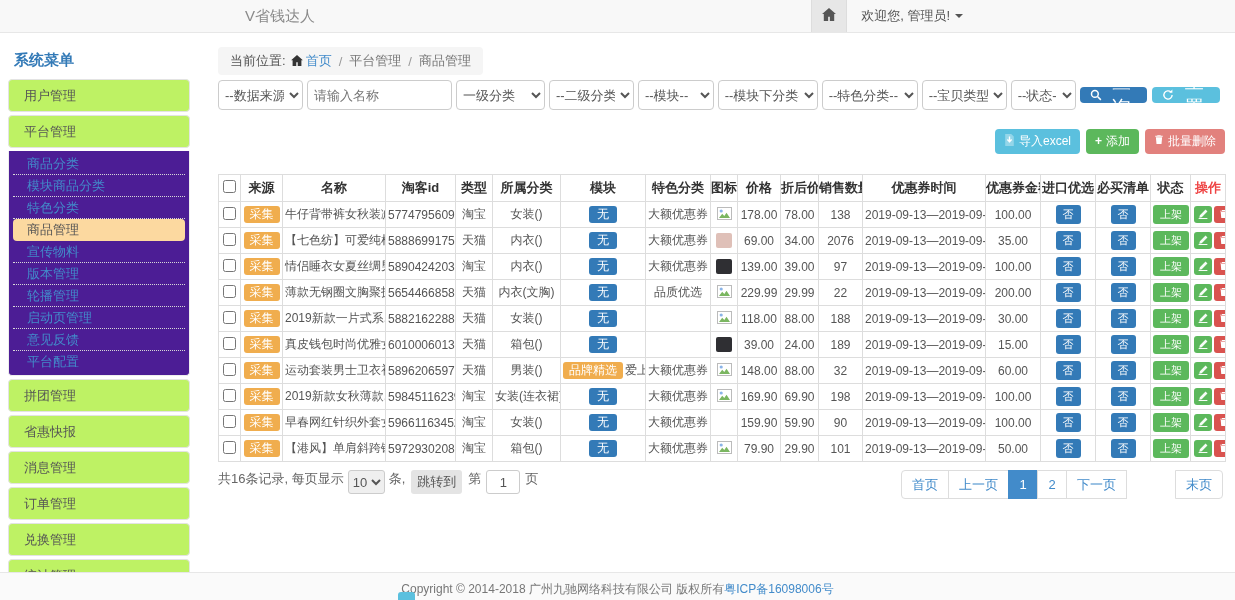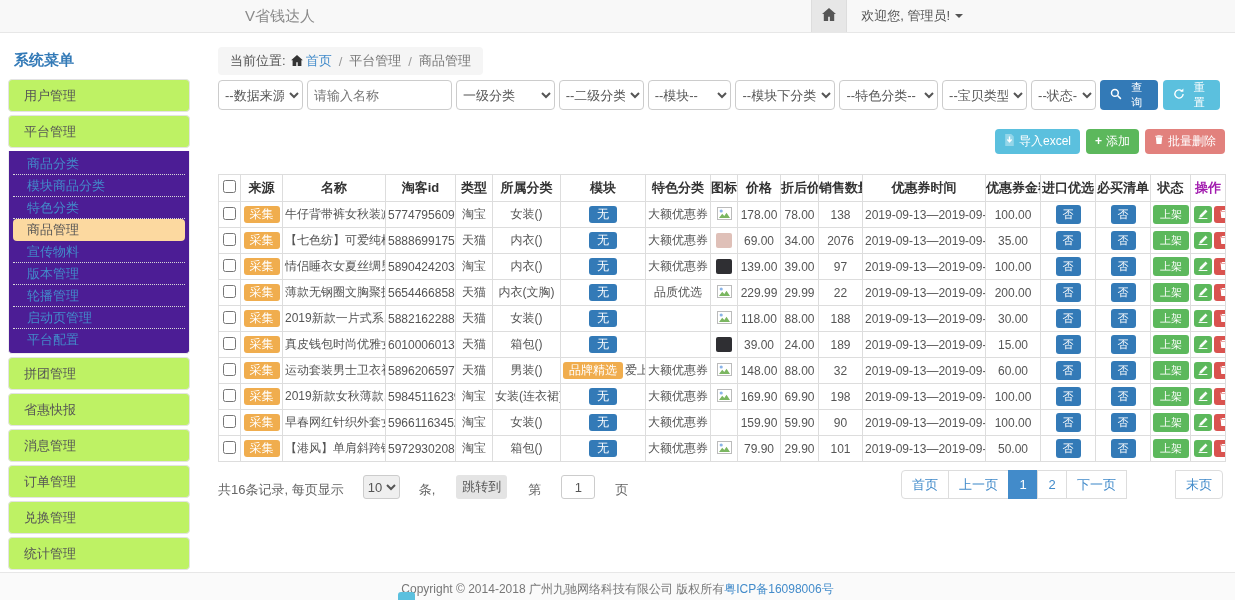--- a/index.html
+++ b/index.html
@@ -39,56 +39,56 @@
     height:28px; padding:0 12px; font-size:13px; color:#555; margin-bottom:5px; }
   .breadcrumb .sep { color:#999; margin:0 7px; }
   .crumb-home-link { color:#428bca; cursor:pointer; margin-left:3px; }
   .crumb-plain { color:#777; }
 
   
   .filter-bar { display:flex; align-items:center; margin-bottom:18px; }
   .fctl { height:30px; font-size:13px; color:#555; border:1px solid #ccc; border-radius:4px;
     background:#fff; margin-right:4px; padding:0 6px; font-family:inherit; }
   select.fctl { padding:0 2px; }
-  .fbtn { height:30px; border:none; border-radius:4px; color:#fff; font-size:11px;
+  .fbtn { height:16px; border:none; border-radius:4px; color:#fff; font-size:19px;
     padding:0 10px; margin-right:5px; cursor:pointer; display:inline-flex; align-items:center; font-family:inherit; }
   .fbtn svg, .tbtn svg { margin-right:4px; }
   .btn-primary { background:#337ab7; }
   .btn-info { background:#5bc0de; }
 
   
   .toolbar { display:flex; justify-content:flex-end; align-items:center; height:26px; margin-bottom:20px; }
   .tbtn { height:25px; border:none; border-radius:4px; color:#fff; font-size:12px;
     padding:0 9px; margin-left:6px; cursor:pointer; display:inline-flex; align-items:center; font-family:inherit; }
   .btn-green { background:#5cb85c; }
   .btn-soft-red { background:#e2817d; }
 
   
   table.grid { width:1007px; border-collapse:collapse; table-layout:fixed; }
   .grid th, .grid td { border:1px solid #ddd; text-align:center; vertical-align:middle;
     overflow:hidden; white-space:nowrap; }
   .grid th { font-size:13px; color:#333; font-weight:bold; height:27px; background:#fff; }
   .grid td { font-size:12px; color:#555; height:26px; padding:1px 2px; }
-  .grid th.op-head { color:#a21caf; }
+  .grid th.op-head { color:#ef4444; }
   .badge { display:inline-block; color:#fff; font-size:12px; border-radius:3px; padding:2px 6px; line-height:1.1; }
   .badge-orange { background:#f0ad4e; }
   .badge-blue { background:#337ab7; padding:2px 8px; }
   .cellbtn { display:inline-block; border:none; border-radius:3px; color:#fff; font-size:11px;
     padding:3px 7px; cursor:pointer; line-height:1.1; font-family:inherit; }
   .cb-blue { background:#337ab7; }
   .cb-green { background:#5cb85c; }
   .iconbtn { display:inline-flex; align-items:center; justify-content:center; width:18px; height:17px;
     border:none; border-radius:3px; cursor:pointer; margin:0 1px; padding:0; }
   .ib-green { background:#5cb85c; }
   .ib-red { background:#d9534f; }
   .thumb { display:inline-block; width:16px; height:15px; border-radius:2px; vertical-align:middle; }
   .module-text { margin-left:2px; color:#555; }
 
   
-  .pager-row { display:flex; align-items:flex-end; margin-top:8px; font-size:13px; color:#666;gap:15px; }
+  .pager-row { display:flex; align-items:flex-start; margin-top:8px; font-size:13px; color:#666; }
   .pg-select { height:24px; border:1px solid #ccc; border-radius:3px; font-size:13px; color:#555;
     margin:0 4px; font-family:inherit; }
   .jump-label { background:#e4e4e4; border-radius:3px; padding:3px 6px; color:#555; margin:0 6px; cursor:pointer; }
   .jump-input { width:34px; height:24px; border:1px solid #ccc; border-radius:3px; font-size:13px;
     color:#555; text-align:center; margin:0 5px; font-family:inherit; }
   .page-group { margin-left:auto; margin-right:2px; display:flex; }
   .page-btn { min-width:30px; height:29px; padding:0 10px; background:#fff; border:1px solid #ddd;
     color:#428bca; font-size:13px; cursor:pointer; margin-left:-1px; font-family:inherit; }
   .page-btn:first-child { border-radius:4px 0 0 4px; margin-left:0; }
   .page-btn:last-child { border-radius:0 4px 4px 0;margin-left:48px; }
@@ -134,20 +134,21 @@
         </div>
         <div class="side-sub">
           <div class="side-sub-item">商品分类</div>
           <div class="side-sub-item">模块商品分类</div>
           <div class="side-sub-item">特色分类</div>
           <div class="side-sub-item active">商品管理</div>
           <div class="side-sub-item">宣传物料</div>
           <div class="side-sub-item">版本管理</div>
           <div class="side-sub-item">轮播管理</div>
           <div class="side-sub-item">启动页管理</div>
+          <div class="side-sub-item">意见反馈</div>
           <div class="side-sub-item">平台配置</div>
         </div>
         <div class="side-panel">
           <span>拼团管理</span>
         </div>
         <div class="side-panel">
           <span>省惠快报</span>
         </div>
         <div class="side-panel">
           <span>消息管理</span>

